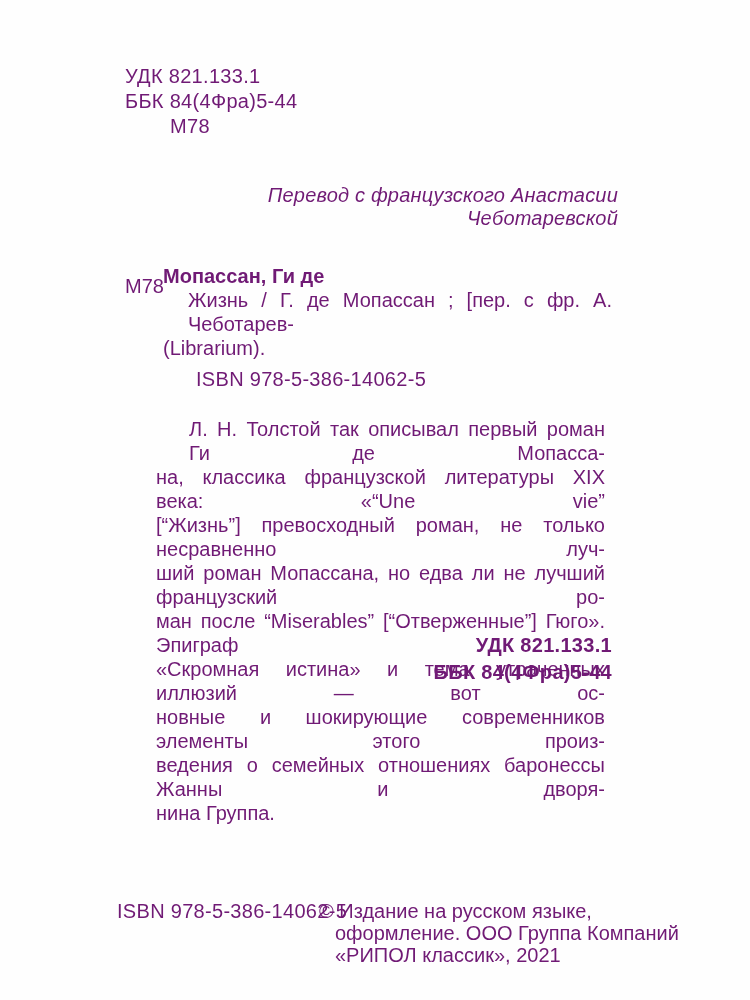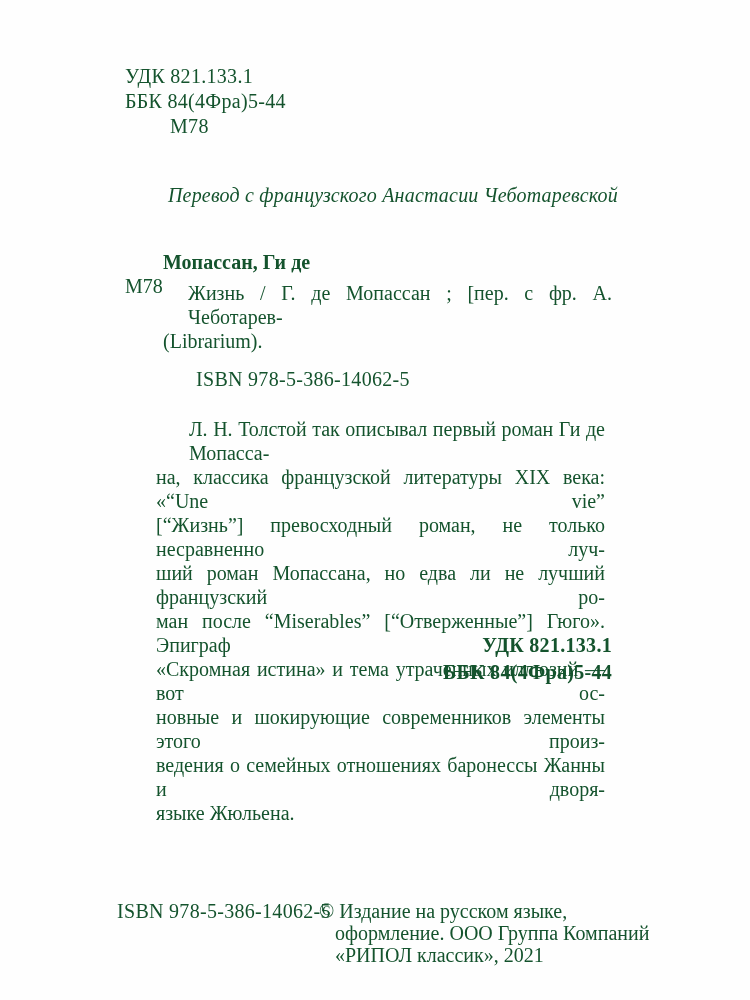--- a/index.html
+++ b/index.html
@@ -7,22 +7,22 @@
     padding: 0;
     background: #e9e9e9;
   }
   .page {
     position: relative;
     width: 750px;
     height: 1000px;
     margin: 0 auto;
     background: #fefefe;
     overflow: hidden;
-    font-family: Liberation Serif, serif;
-    color: #14532d;
+    font-family: Liberation Sans, sans-serif;
+    color: #701a75;
     font-size: 20px;
   }
   
   .class-top {
     position: absolute;
     left: 125px;
     top: 64px;
     line-height: 25px;
     letter-spacing: 0.3px;
   }
@@ -46,23 +46,23 @@
     left: 163px;
     top: 250px;
     width: 449px;
     line-height: 24px;
   }
   .catalog .m78 {
     position: absolute;
     left: -38px;
     top: 24px;
   }
-  .cat-heading { font-weight: bold; }
+  .cat-heading { font-weight: bold; margin-top: 14px; }
   .jl { text-align: justify; text-align-last: justify; }
-  .cat-first { padding-left: 25px; margin-top: 7px; }
+  .cat-first { padding-left: 25px; }
 
   
   .isbn-top {
     position: absolute;
     left: 196px;
     top: 368px;
     letter-spacing: 0.3px;
   }
 
   
@@ -127,21 +127,21 @@
 
   <div class="annotation">
     <div class="jl first">Л. Н. Толстой так описывал первый роман Ги де Мопасса-</div>
     <div class="jl">на, классика французской литературы XIX века: «“Une vie”</div>
     <div class="jl">[“Жизнь”] превосходный роман, не только несравненно луч-</div>
     <div class="jl">ший роман Мопассана, но едва ли не лучший французский ро-</div>
     <div class="jl">ман после “Miserables” [“Отверженные”] Гюго». Эпиграф</div>
     <div class="jl">«Скромная истина» и тема утраченных иллюзий — вот ос-</div>
     <div class="jl">новные и шокирующие современников элементы этого произ-</div>
     <div class="jl">ведения о семейных отношениях баронессы Жанны и дворя-</div>
-    <div>языке Жюльена.</div>
+    <div>нина Группа.</div>
   </div>
 
   <div class="class-bottom">
     <div>УДК 821.133.1</div>
     <div>ББК 84(4Фра)5-44</div>
   </div>
 
   <div class="copyright">
     <div>© Издание на русском языке,</div>
     <div class="hang">оформление. ООО Группа Компаний</div>

